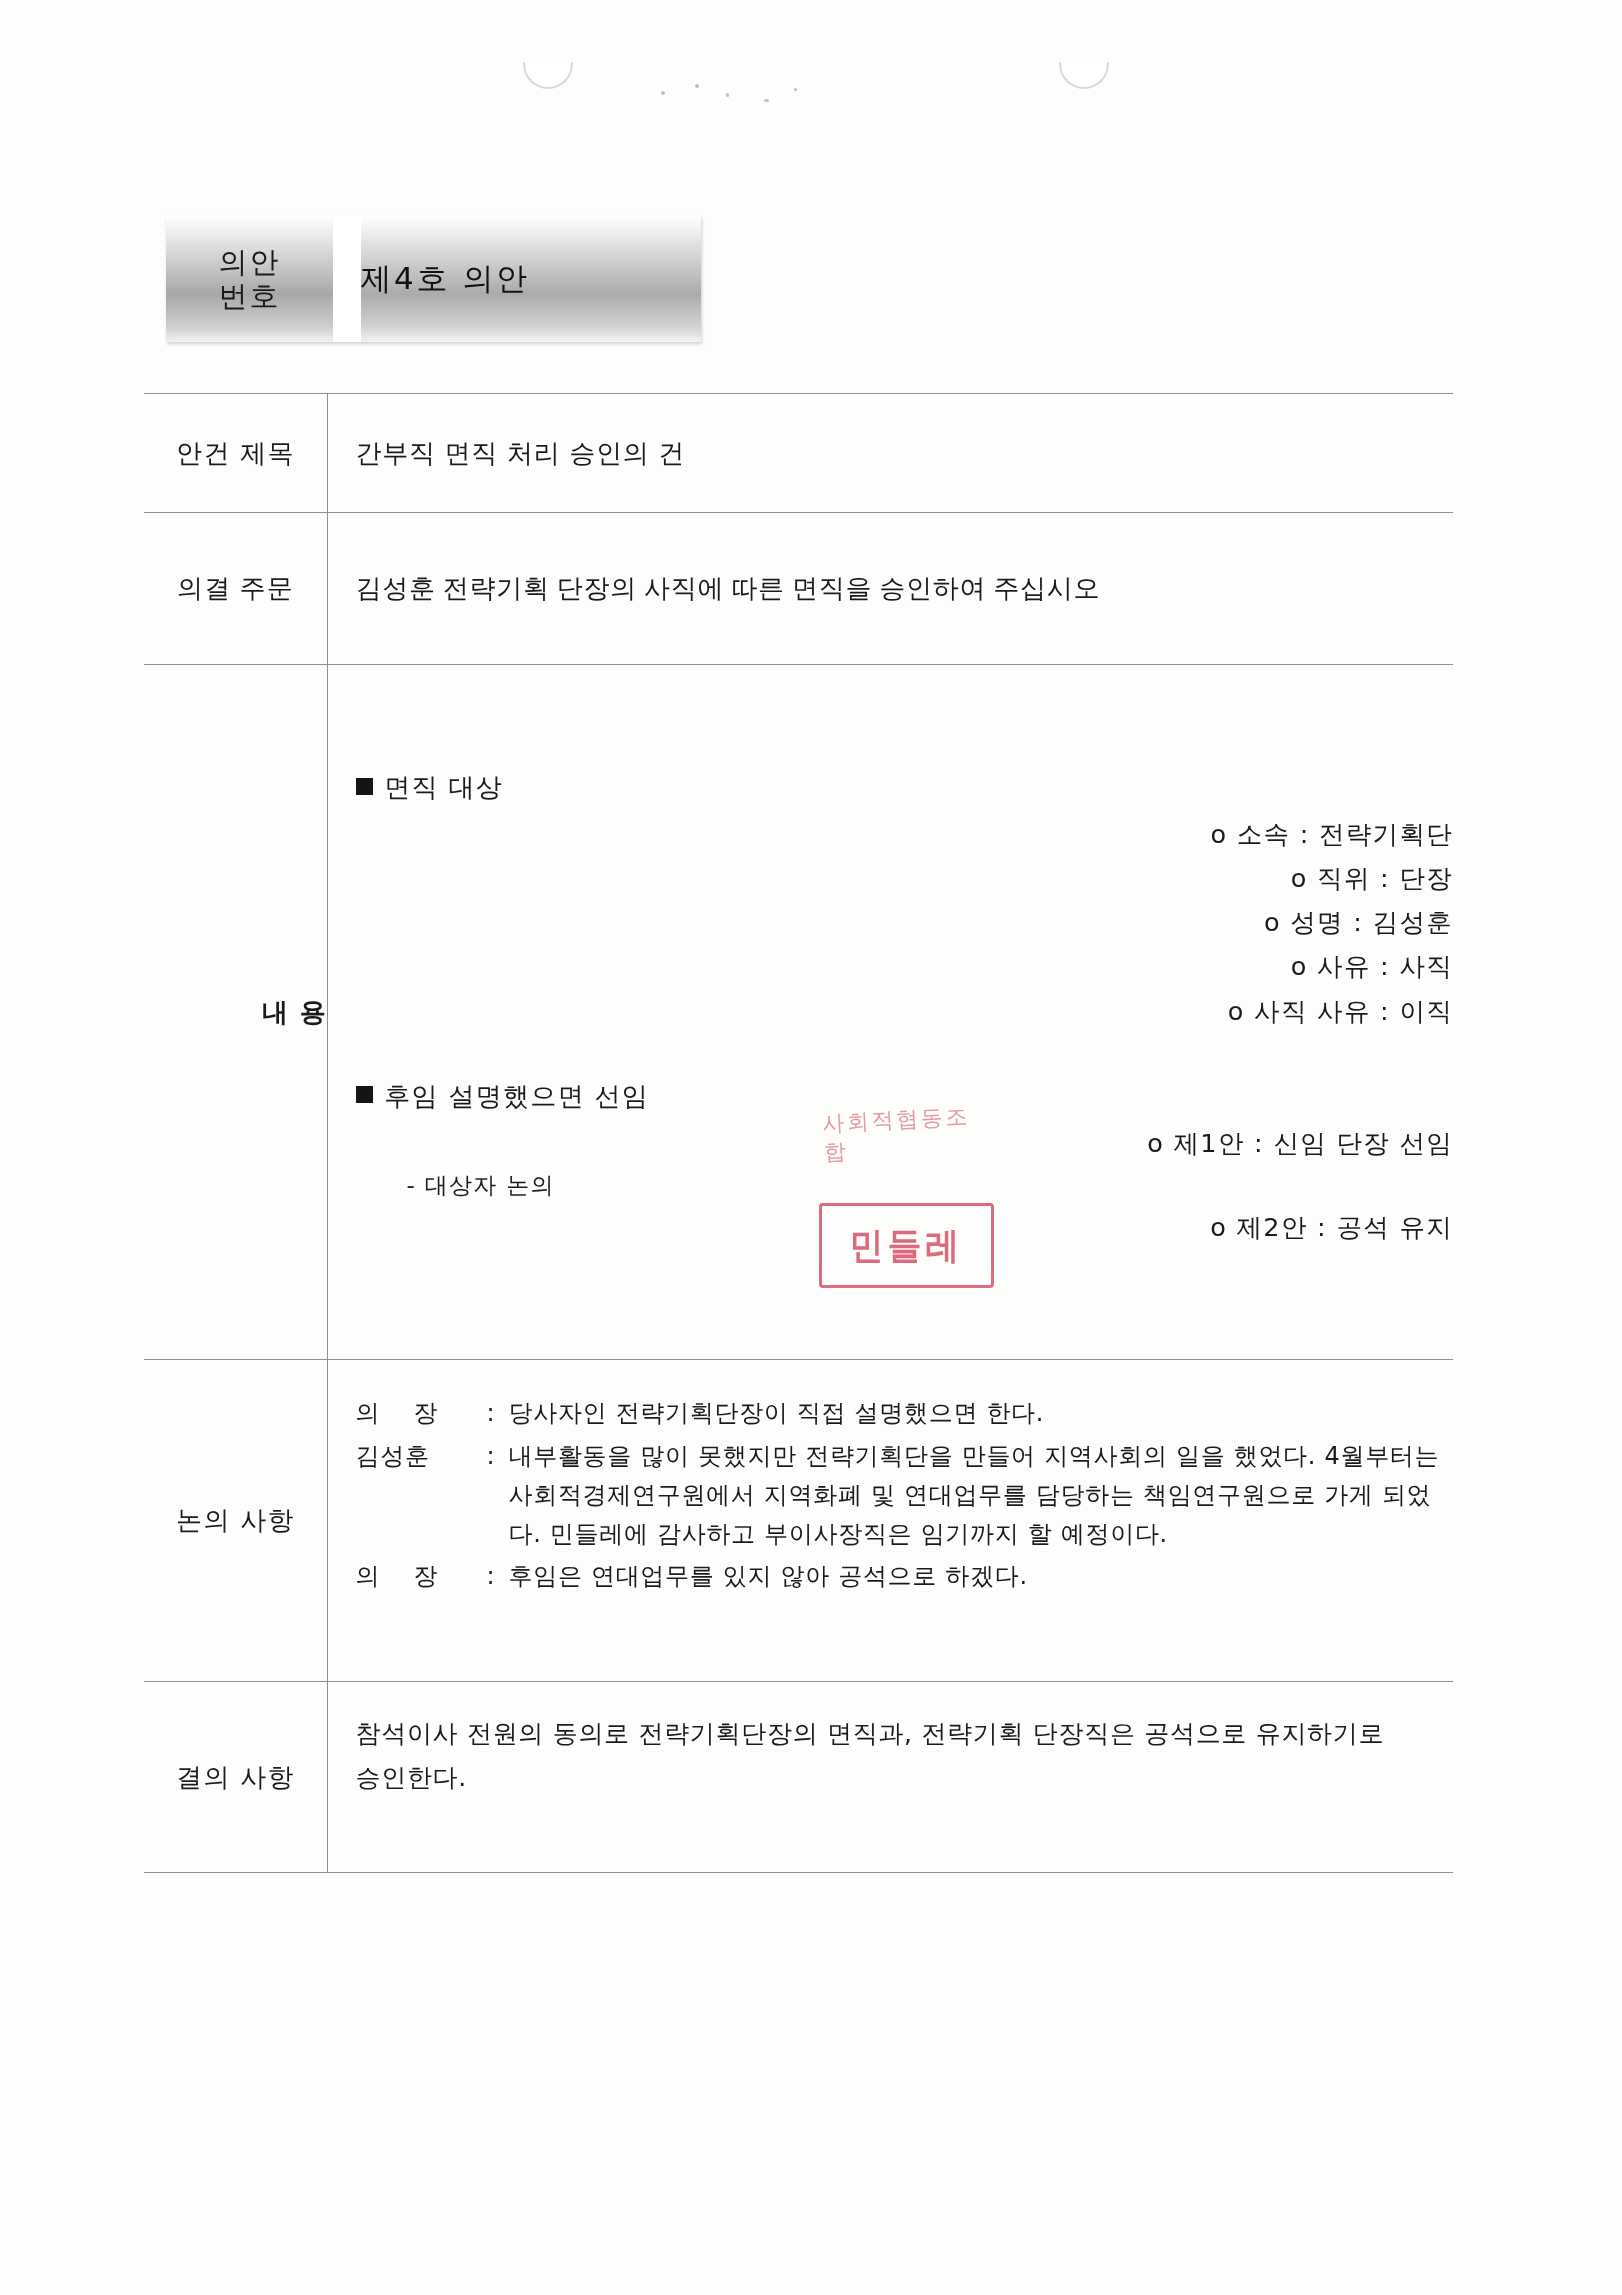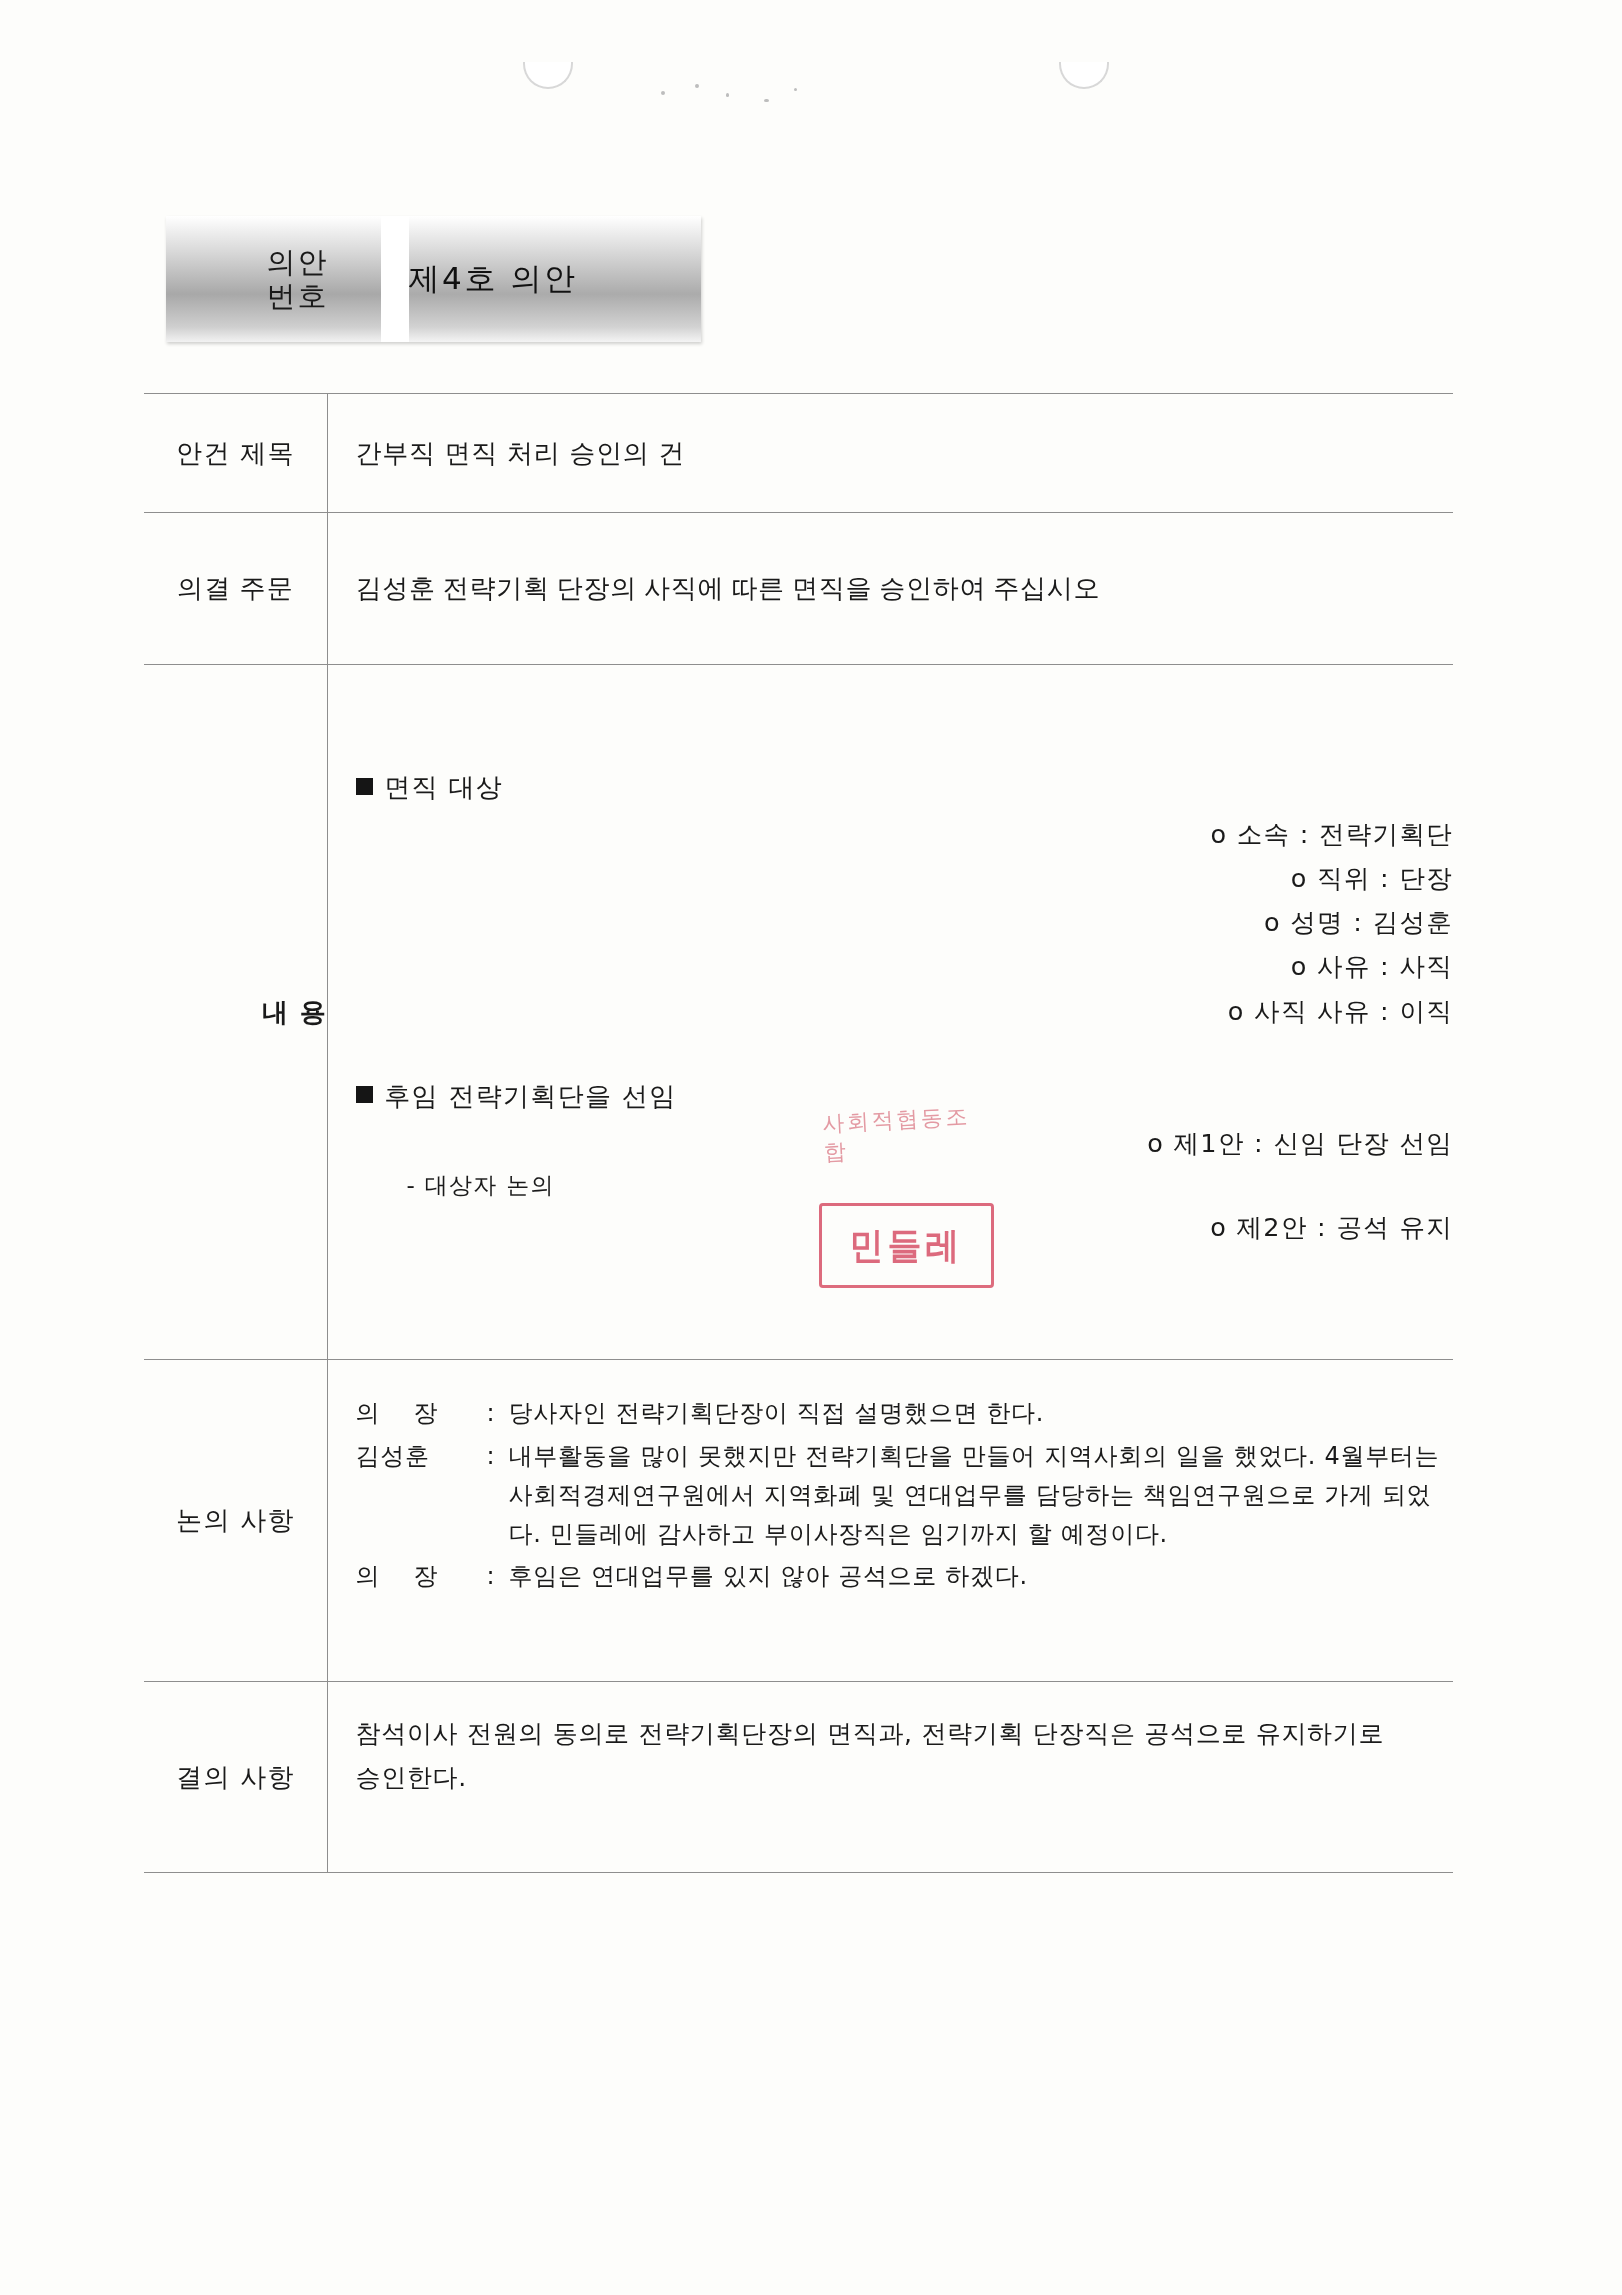--- a/index.html
+++ b/index.html
@@ -61,21 +61,20 @@
     box-shadow: 1.3px 2px 3.3px rgba(0,0,0,0.18);
   }
   .badge-left {
     width: 167px;
     background: linear-gradient(to bottom, #ffffff 0%, #d9d9d9 28%, #a8a8a8 62%, #cfcfcf 88%, #f2f2f2 100%);
     display: flex;
     flex-direction: column;
     align-items: center;
     justify-content: center;
     line-height: 1.18;
-    padding-left: 48px;
   }
   .badge-left span {
     font-size: 29px;
     letter-spacing: 2px;
     color: #1a1a1a;
   }
   .badge-gap {
     width: 27.5px;
     background: #ffffff;
   }
@@ -314,21 +313,21 @@
           </div>
           <div class="content-item">o 소속 : 전략기획단</div>
           <div class="content-item">o 직위 : 단장</div>
           <div class="content-item">o 성명 : 김성훈</div>
           <div class="content-item">o 사유 : 사직</div>
           <div class="content-item">o 사직 사유 : 이직</div>
 
           <div class="content-gap"></div>
 
           <div class="content-head">
-            <span class="sq"></span><span>후임 전략기획단을 선임</span>
+            <span class="sq"></span><span>후임 설명했으면 선임</span>
           </div>
           <div class="content-item">o 제1안 : 신임 단장 선임</div>
           <div class="content-sub">- 대상자 논의</div>
           <div class="content-item">o 제2안 : 공석 유지</div>
 
         </div>
       </td>
     </tr>
 
     <tr class="row-discuss">

